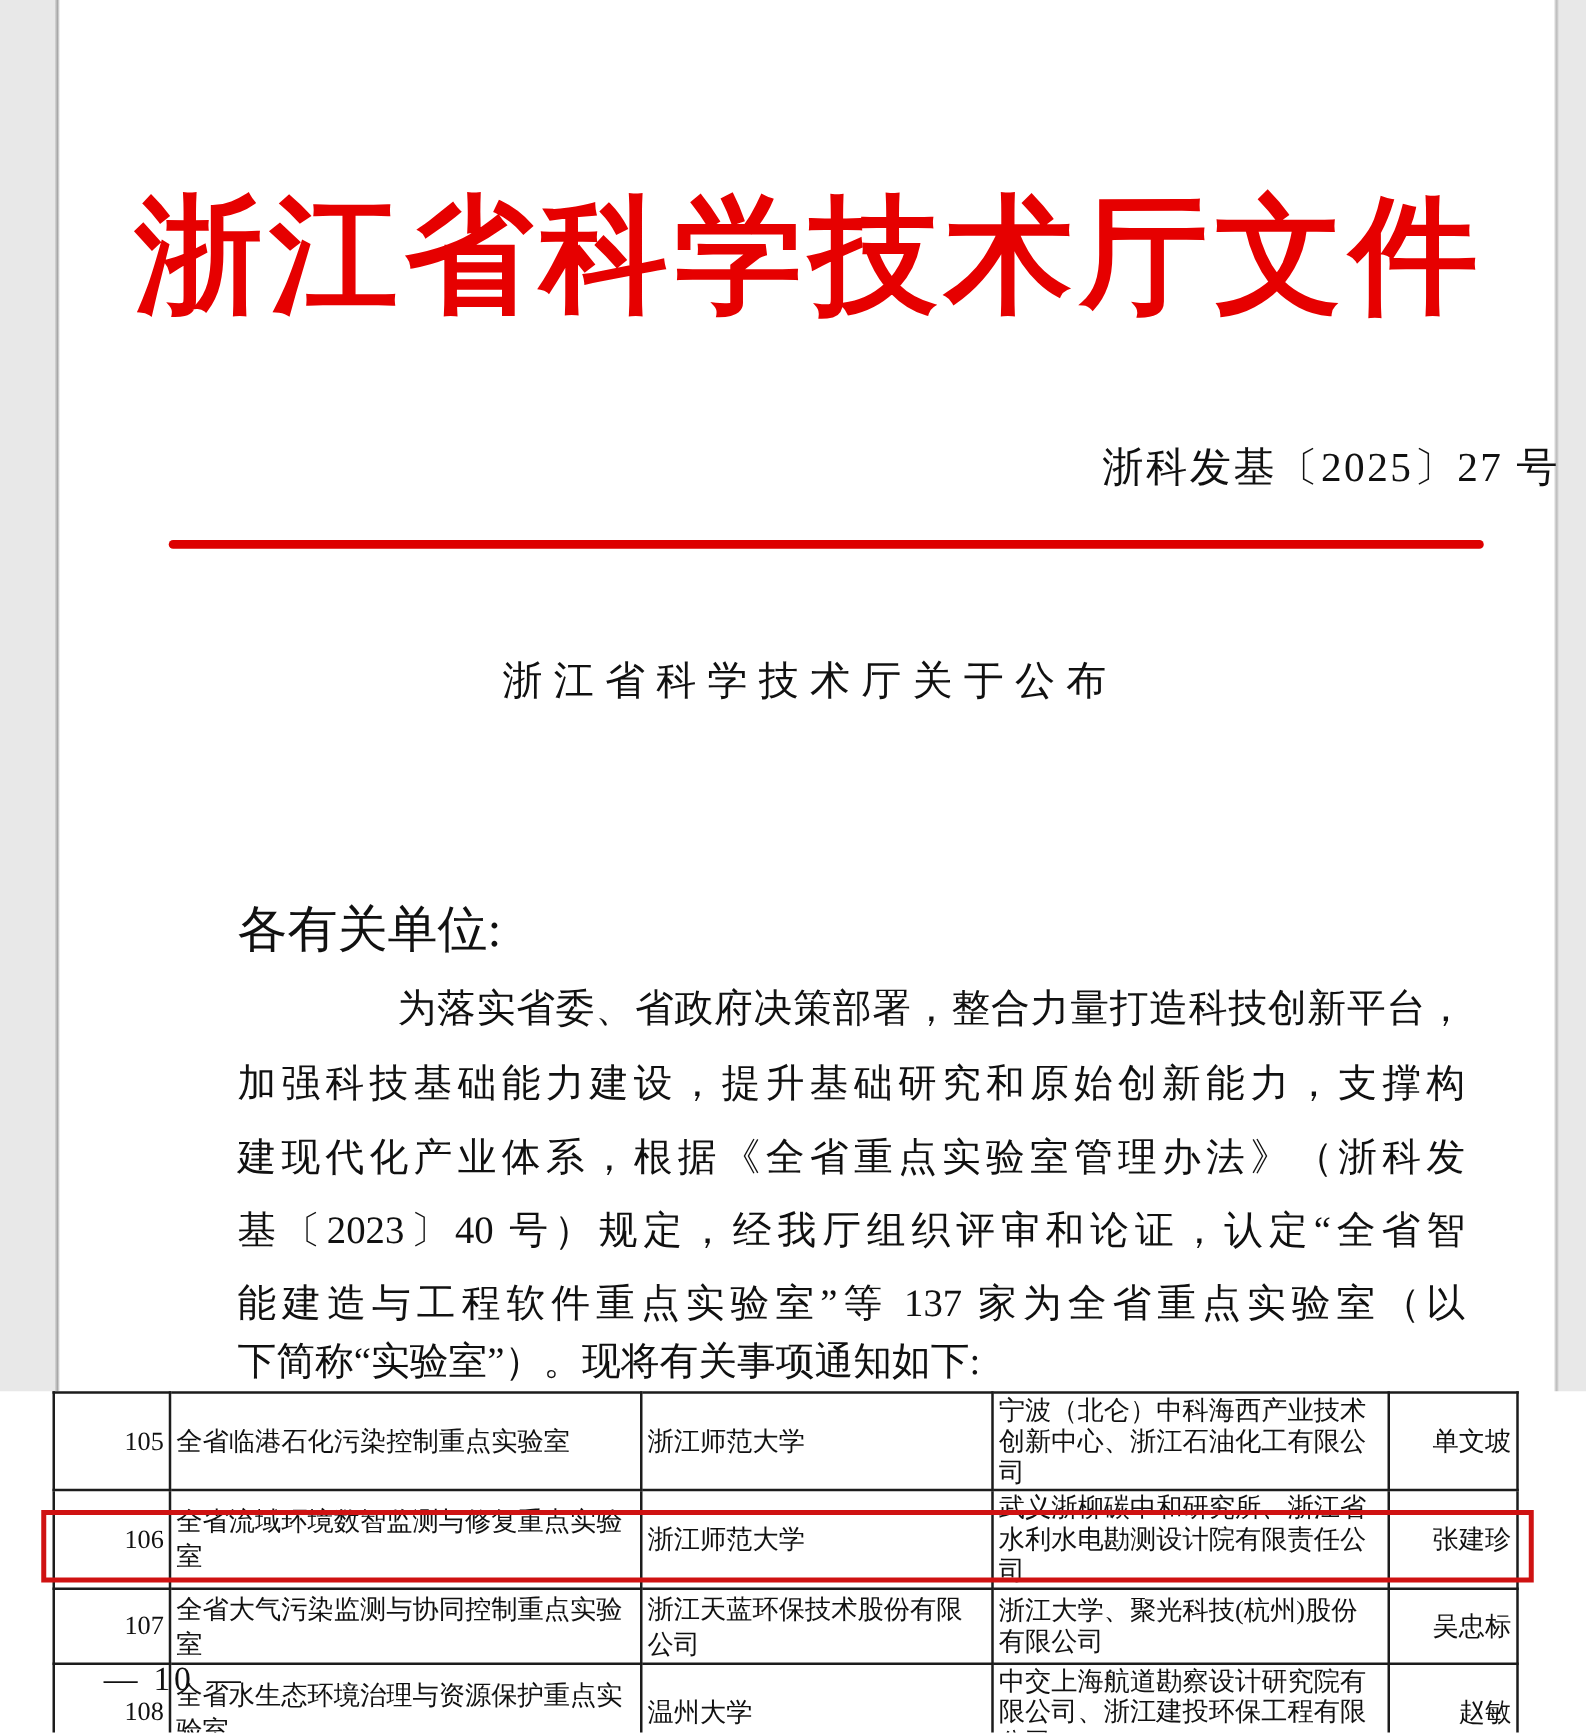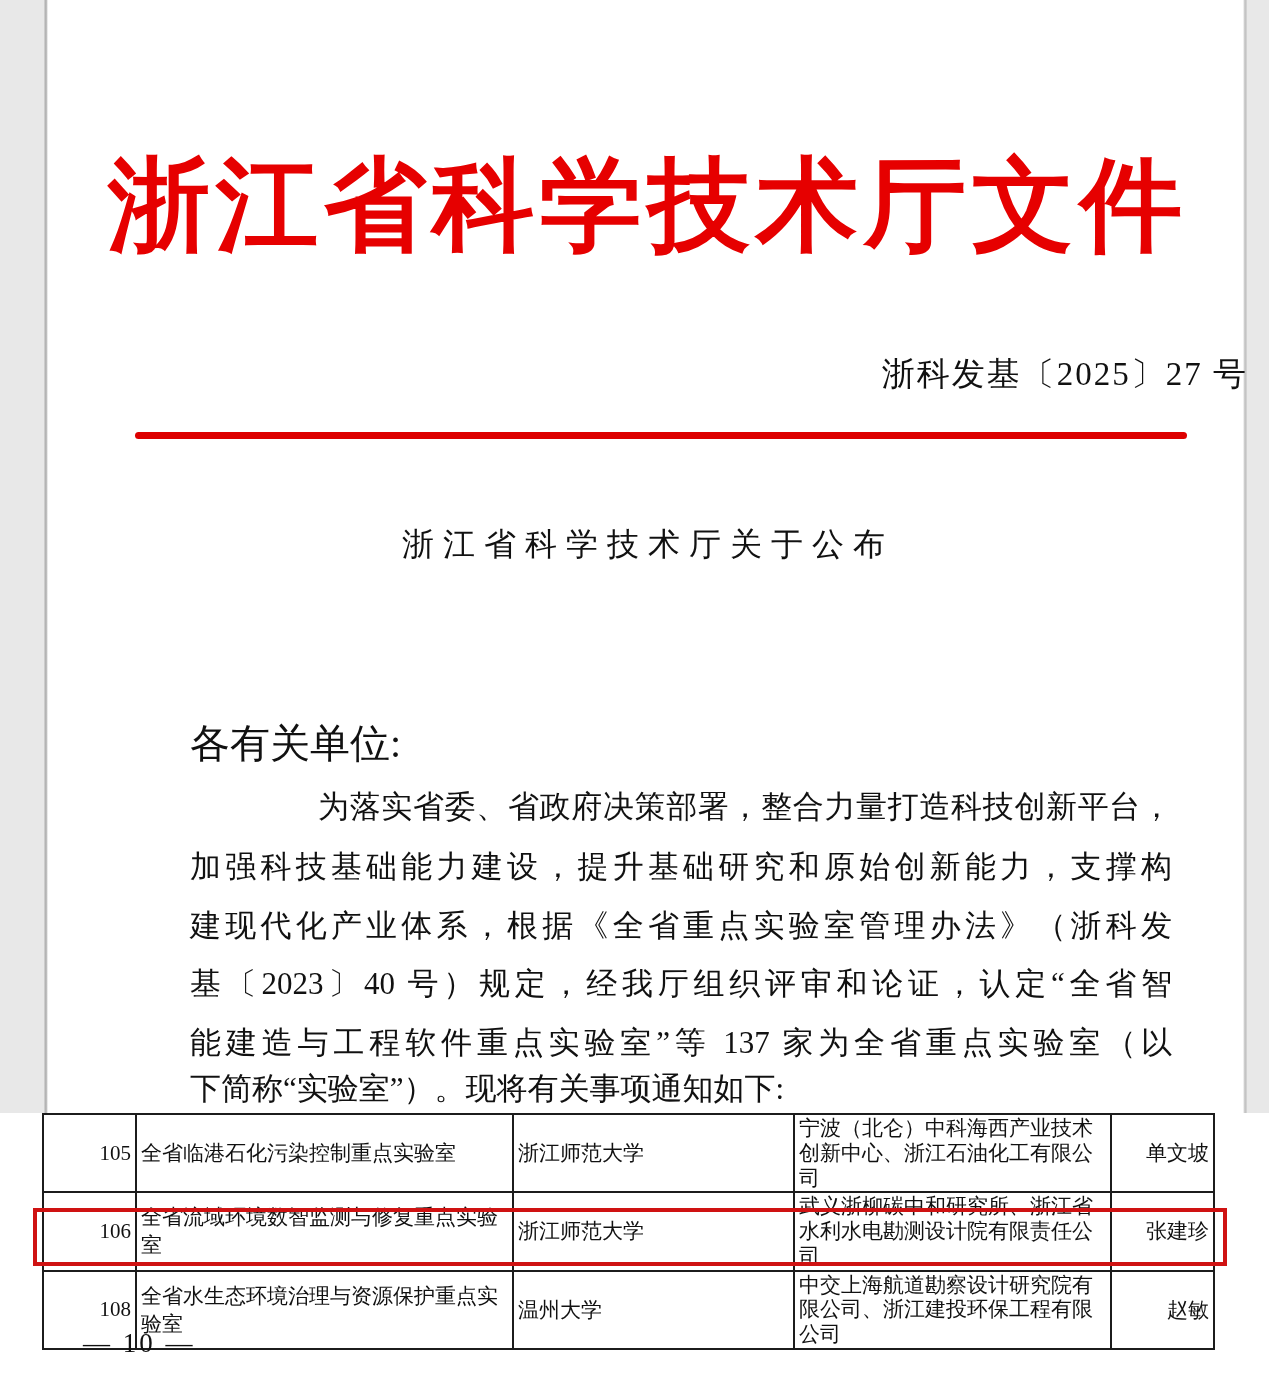--- a/index.html
+++ b/index.html
@@ -122,20 +122,27 @@
         <td class="c-partners">宁波（北仑）中科海西产业技术创新中心、浙江石油化工有限公司</td>
         <td class="c-director">单文坡</td>
       </tr>
       <tr class="r1">
         <td class="c-no">106</td>
         <td class="c-lab">全省流域环境数智监测与修复重点实验室</td>
         <td class="c-unit">浙江师范大学</td>
         <td class="c-partners">武义浙柳碳中和研究所、浙江省水利水电勘测设计院有限责任公司</td>
         <td class="c-director">张建珍</td>
       </tr>
+      <tr class="r2">
+        <td class="c-no">107</td>
+        <td class="c-lab">全省大气污染监测与协同控制重点实验室</td>
+        <td class="c-unit">浙江天蓝环保技术股份有限公司</td>
+        <td class="c-partners">浙江大学、聚光科技(杭州)股份有限公司</td>
+        <td class="c-director">吴忠标</td>
+      </tr>
       <tr class="r3">
         <td class="c-no">108</td>
         <td class="c-lab">全省水生态环境治理与资源保护重点实验室</td>
         <td class="c-unit">温州大学</td>
         <td class="c-partners">中交上海航道勘察设计研究院有限公司、浙江建投环保工程有限公司</td>
         <td class="c-director">赵敏</td>
       </tr>
     </tbody>
   </table>
 

